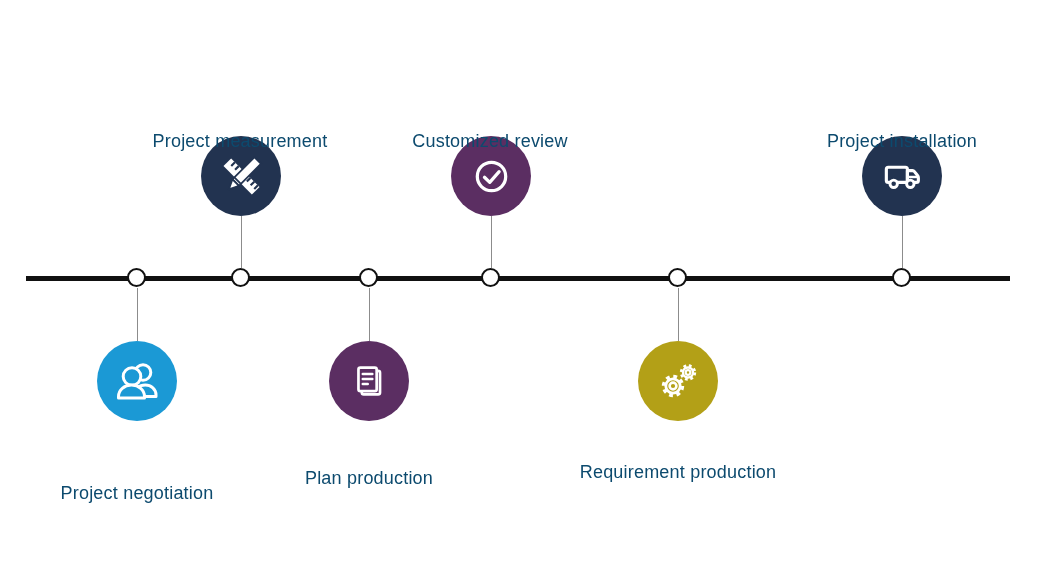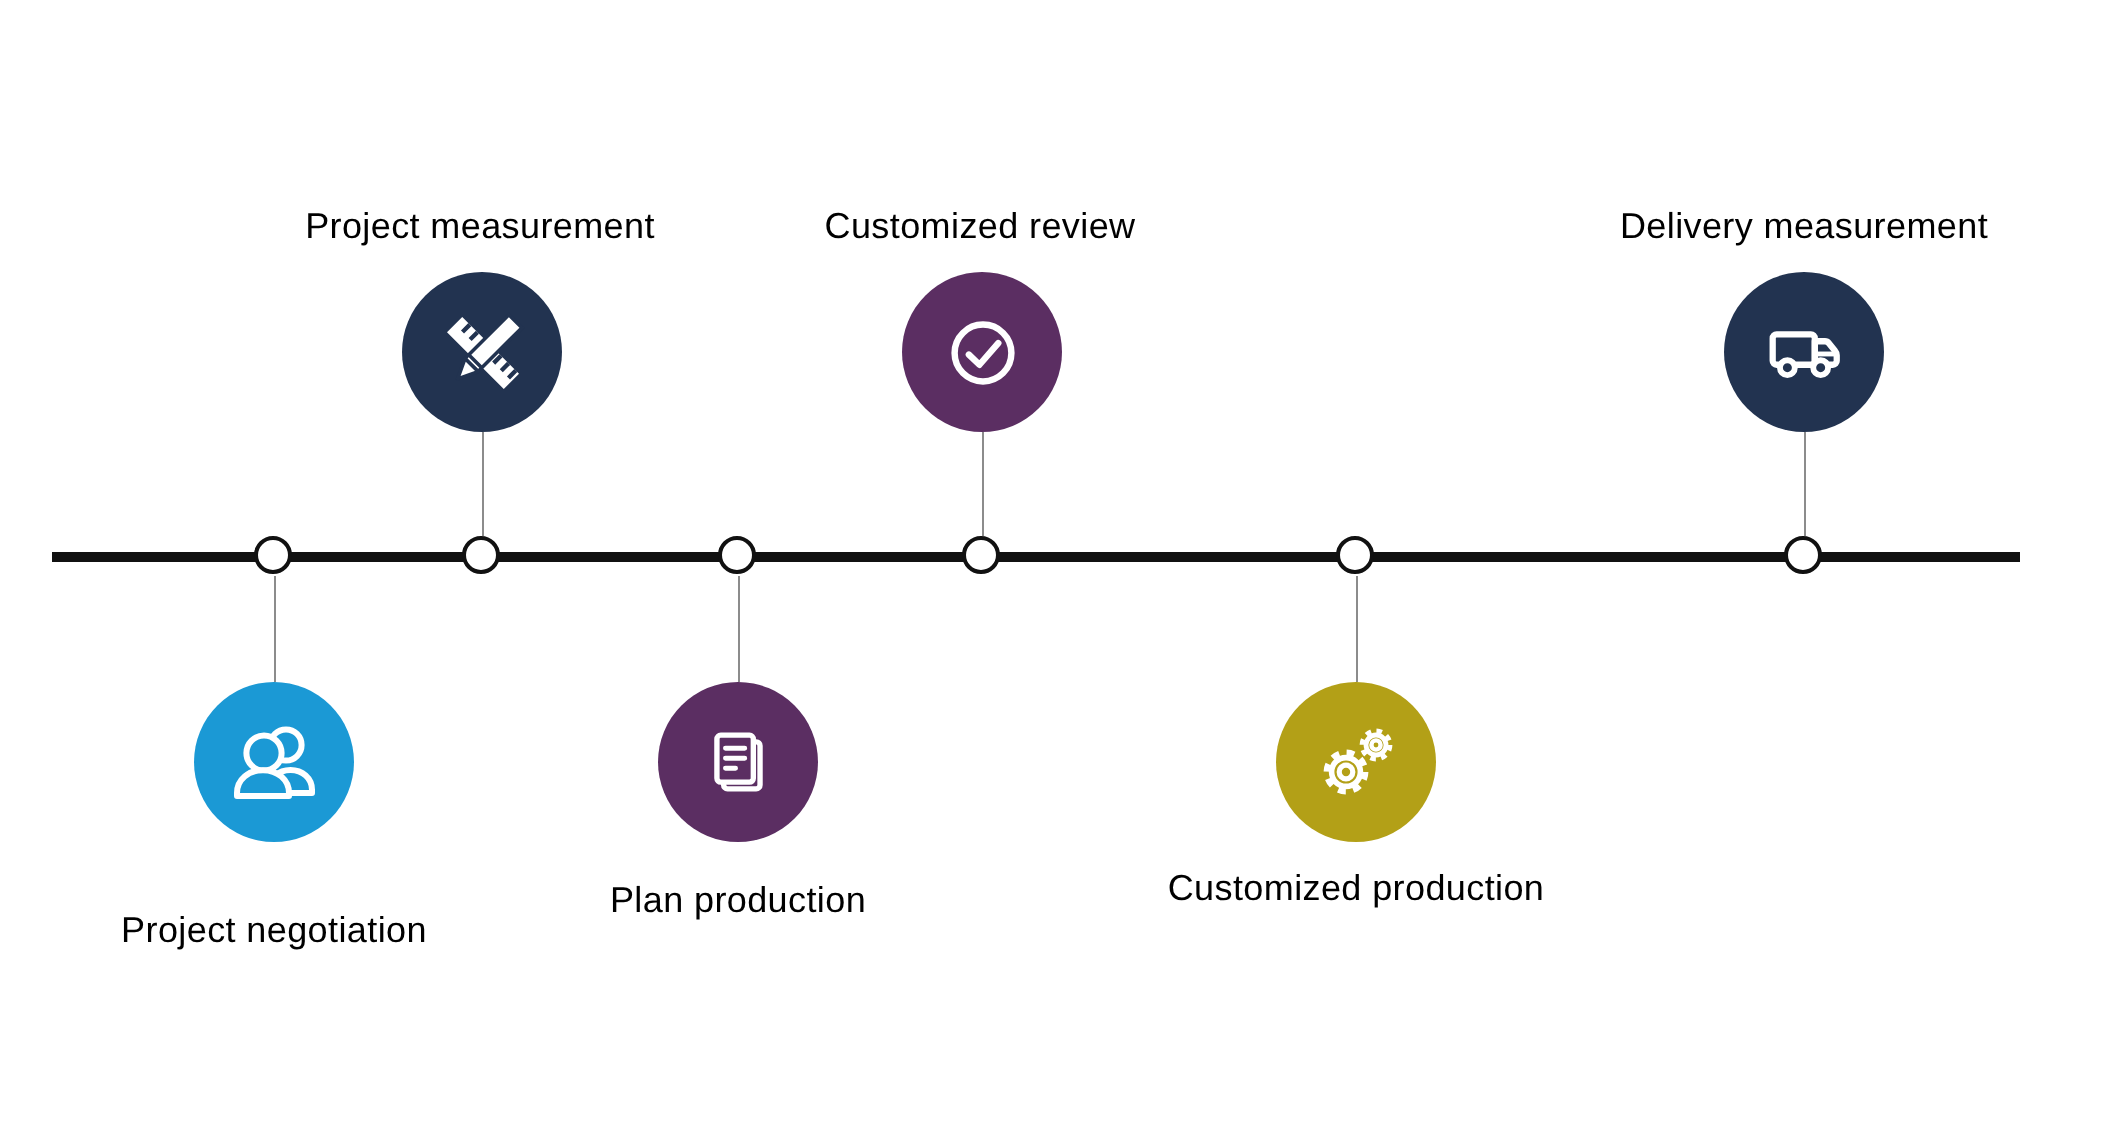--- a/index.html
+++ b/index.html
@@ -41,22 +41,23 @@
   .bubble.navy   { background: #223350; }
   .bubble.purple { background: #5b2e62; }
   .bubble.blue   { background: #1b99d5; }
   .bubble.gold   { background: #b3a017; }
   .step-label {
     position: absolute;
     transform: translateX(-50%);
     white-space: nowrap;
     font-size: 18px;
     line-height: 20px;
-    color: #000000;
+    color: #0c4a6e;
     letter-spacing: 0.2px;
+    margin-top: 28px;
   }
 </style>
 </head>
 <body>
 
 <div class="canvas">
 
   <div class="timeline-line"></div>
 
   <div>
@@ -121,31 +122,31 @@
     <div class="bubble gold" style="left:638px; top:341px;">
       <svg width="48" height="48" viewBox="0 0 48 48">
         <circle cx="19" cy="29" r="9" fill="none" stroke="#ffffff" stroke-width="4.4" stroke-dasharray="3.6 3.47"></circle>
         <circle cx="19" cy="29" r="7.2" fill="#b3a017" stroke="#ffffff" stroke-width="2.8"></circle>
         <circle cx="19" cy="29" r="3.4" fill="none" stroke="#ffffff" stroke-width="2.6"></circle>
         <circle cx="34" cy="15.5" r="6.4" fill="none" stroke="#ffffff" stroke-width="3.6" stroke-dasharray="2.55 2.48"></circle>
         <circle cx="34" cy="15.5" r="5" fill="#b3a017" stroke="#ffffff" stroke-width="2.4"></circle>
         <circle cx="34" cy="15.5" r="2.3" fill="none" stroke="#ffffff" stroke-width="2.2"></circle>
       </svg>
     </div>
-    <div class="step-label" style="left:678px; top:434px;">Customized production</div>
+    <div class="step-label" style="left:678px; top:434px;">Requirement production</div>
   </div>
 
   <div>
     <div class="connector" style="left:901.5px; top:216px; height:52px;"></div>
     <div class="node" style="left:892px;"></div>
     <div class="bubble navy" style="left:862px; top:136px;">
       <svg width="47" height="47" viewBox="0 0 48 48">
         <rect x="7.5" y="14.5" width="21.5" height="15.5" rx="2" fill="none" stroke="#ffffff" stroke-width="3.2"></rect>
         <path d="M29 18 L34.2 18 A2.6 2.6 0 0 1 36.2 19 L39.4 23 A3.4 3.4 0 0 1 40.2 25.2 L40.2 28 A2 2 0 0 1 38.2 30 L29 30 Z" fill="none" stroke="#ffffff" stroke-width="3.2" stroke-linejoin="round"></path>
         <path d="M29.5 24.5 L40 24.5" stroke="#ffffff" stroke-width="2.5"></path>
         <circle cx="15" cy="31.5" r="3.8" fill="#223350" stroke="#ffffff" stroke-width="3"></circle>
         <circle cx="32" cy="31.5" r="3.8" fill="#223350" stroke="#ffffff" stroke-width="3"></circle>
       </svg>
     </div>
-    <div class="step-label" style="left:902px; top:103px;">Delivery measurement</div>
+    <div class="step-label" style="left:902px; top:103px;">Project installation</div>
   </div>
 
 </div>
 
 </body></html>

